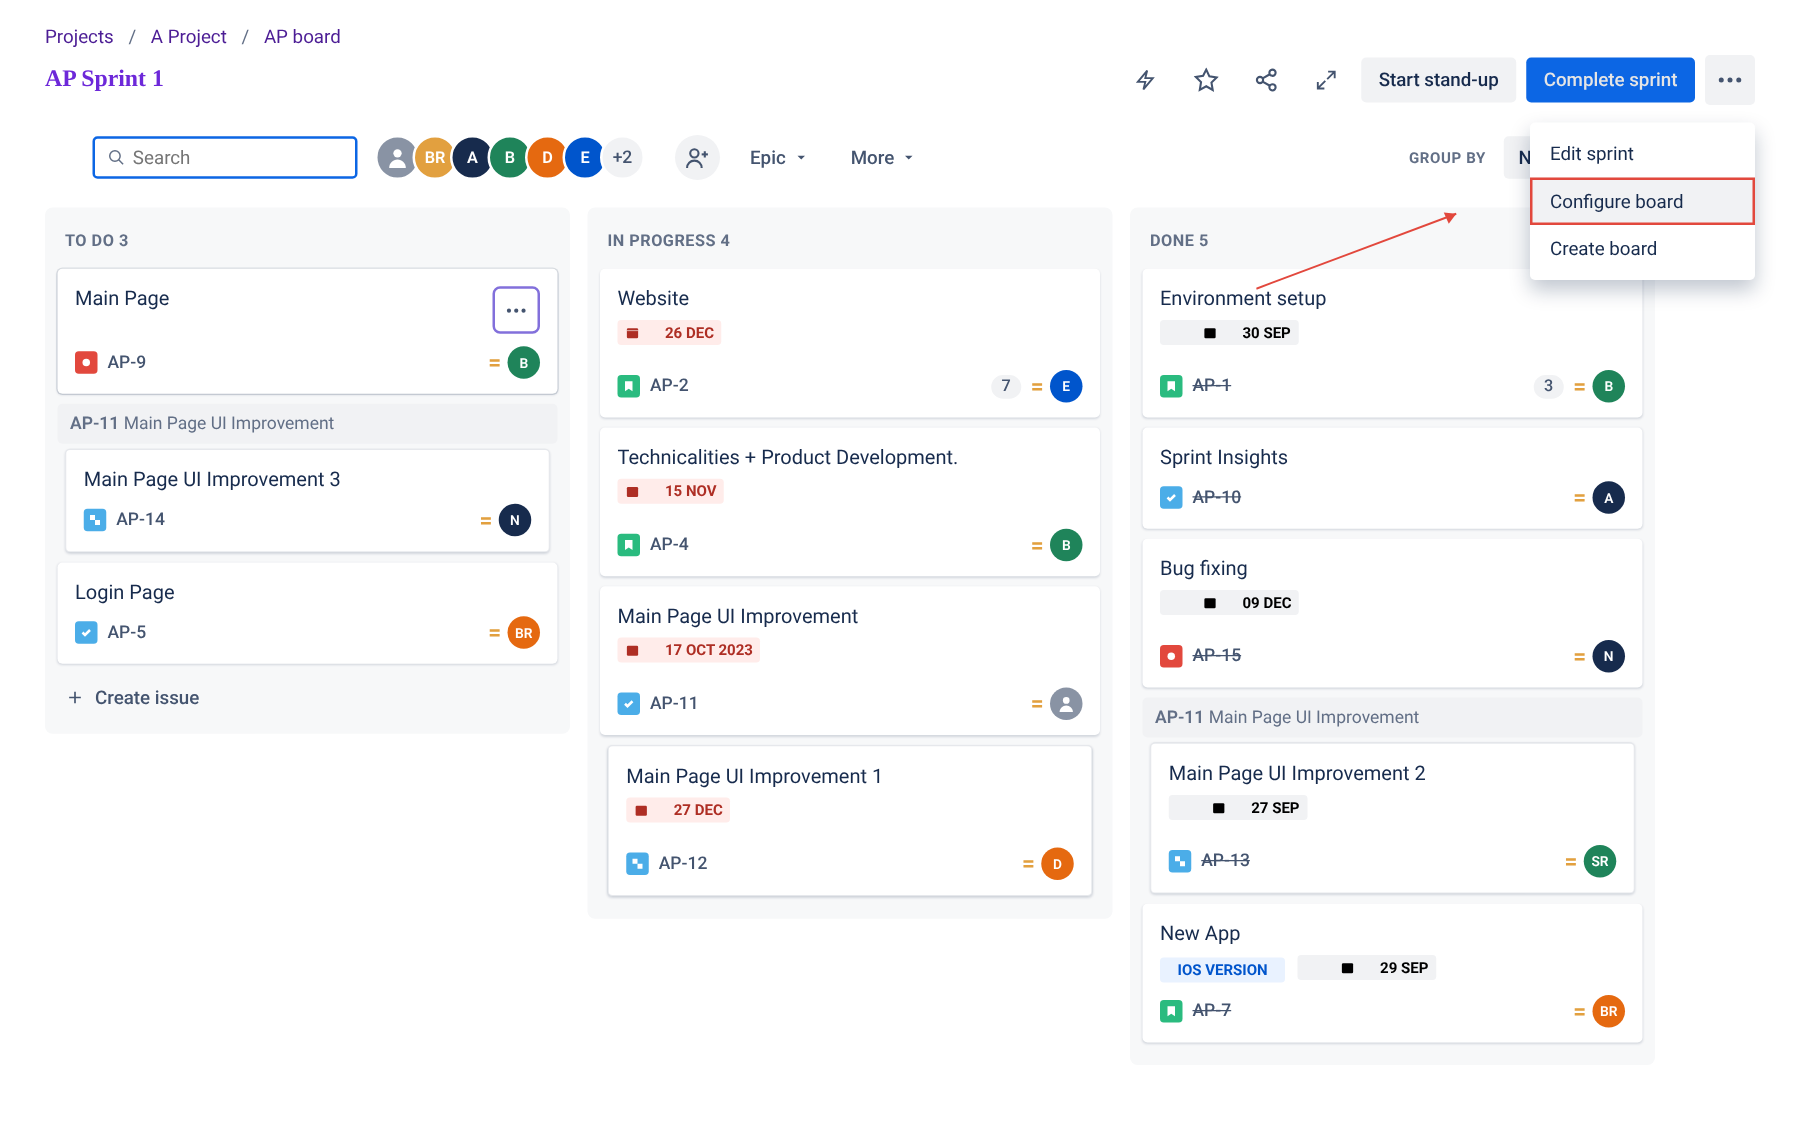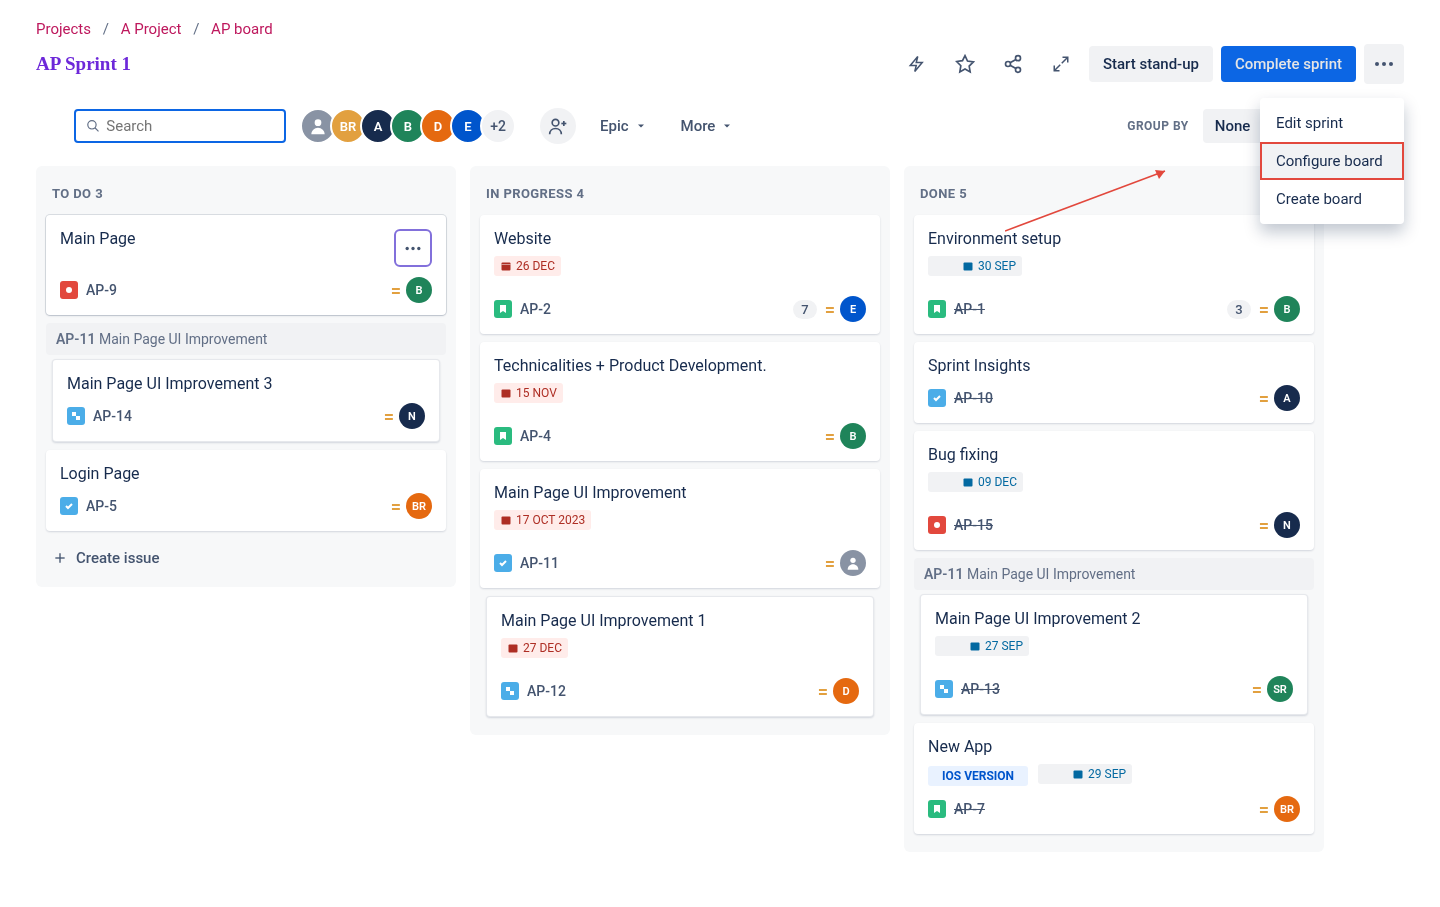--- a/index.html
+++ b/index.html
@@ -1,19 +1,19 @@
 <!DOCTYPE html>
 <html><head>
 <meta charset="utf-8">
 <style>
   * { box-sizing: border-box; margin: 0; padding: 0; font-family: -apple-system, BlinkMacSystemFont, "Segoe UI", Roboto, sans-serif; }
   body { background: #fff; color: #172B4D; padding: 20px 36px; width: 1440px; }
   
   .breadcrumb { font-size: 15px; color: #44546F; margin-bottom: 6px; }
-  .breadcrumb a { color: #be185d; text-decoration: none; }
+  .breadcrumb a { color: #4c1d95; text-decoration: none; }
   .breadcrumb .sep { margin: 0 8px; color: #626F86; }
   
   .header-row { display: flex; align-items: center; justify-content: space-between; margin-bottom: 24px; }
   .title { font-size: 19px; font-weight: 600; color: #6d28d9; font-family: Liberation Serif, serif; }
   .header-actions { display: flex; align-items: center; gap: 8px; }
   .icon-btn { width: 40px; height: 40px; display:flex; align-items:center; justify-content:center; background:transparent; border:none; border-radius:4px; cursor:pointer; color:#44546F; }
   .btn { padding: 9px 14px; border:none; border-radius:4px; font-size:15px; font-weight:500; cursor:pointer; }
   .btn-light { background:#F1F2F4; color:#172B4D; }
   .btn-primary { background:#0C66E4; color:#e5e5e5; }
   .btn-more { background:#F1F2F4; width:40px; height:40px; display:flex; align-items:center; justify-content:center; border:none; border-radius:4px; cursor:pointer; position:relative; }
@@ -53,32 +53,32 @@
   .issue-bug { background:#E2483D; }
   .issue-story { background:#4BADE8; }
   .issue-epic { background:#2ABB7F; }
   .issue-sub { background:#4BADE8; }
   .issue-key { font-size:14px; font-weight:500; color:#44546F; }
   .issue-key.done { text-decoration:line-through; }
   .card-right { display:flex; align-items:center; gap:8px; }
   .priority { color:#E2A03F; font-size:18px; letter-spacing:-3px; font-weight:700; }
   .count-badge { background:#F1F2F4; color:#44546F; font-size:13px; font-weight:500; padding:2px 8px; border-radius:10px; }
   .sm-avatar { width:26px; height:26px; border-radius:50%; display:flex; align-items:center; justify-content:center; font-size:11px; font-weight:600; color:#fff; }
-  .date-badge { display:inline-flex; align-items:center; gap:4px; font-size:12px; font-weight:400; color:#AE2E24; background:#FFECEA; padding:3px 6px; border-radius:3px; margin-bottom:10px; }
-  .date-badge.neutral { color:#0369a1; background:#F1F2F4;padding-left:34px; }
+  .date-badge { display:inline-flex; align-items:center; gap:20px; font-size:12px; font-weight:700; color:#AE2E24; background:#FFECEA; padding:3px 6px; border-radius:3px; margin-bottom:10px; }
+  .date-badge.neutral { color:#000000; background:#F1F2F4;padding-left:34px; }
   .label-badge { display:inline-block; font-size:12px; font-weight:700; color:#0055CC; background:#E9F2FF; padding:3px 14px; border-radius:3px; margin-right:6px; }
   
   .group-header { background:#F1F2F4; border-radius:4px; padding:8px 10px; font-size:14px; color:#626F86; margin-bottom:4px; margin-top:4px; }
   .group-header .gk { font-weight:600; }
   .nested { padding:0 6px; }
   .nested .card { border:1px solid rgba(9,30,66,0.1); }
   
   .create-issue { display:flex; align-items:center; gap:8px; padding:10px 6px; font-size:15px; font-weight:500; color:#44546F; cursor:pointer; }
   
-  .dropdown { position:absolute; top:98px; right:36px; background:#fff; border-radius:4px; box-shadow:0 8px 16px rgba(9,30,66,0.25); width:144px; padding:6px 0; z-index:100; }
+  .dropdown { position:absolute; top:98px; right:36px; background:#fff; border-radius:4px; box-shadow:0 8px 16px rgba(9,30,66,0.25); width:180px; padding:6px 0; z-index:100; }
   .dropdown-item { padding:10px 16px; font-size:15px; cursor:pointer; }
   .dropdown-item.highlight { background:#F1F2F4; outline:2px solid #E2483D; outline-offset:-2px; }
   
   .arrow { position:absolute; pointer-events:none; z-index:99; }
   
   svg { display:block; }
 </style>
 </head>
 <body>
 

